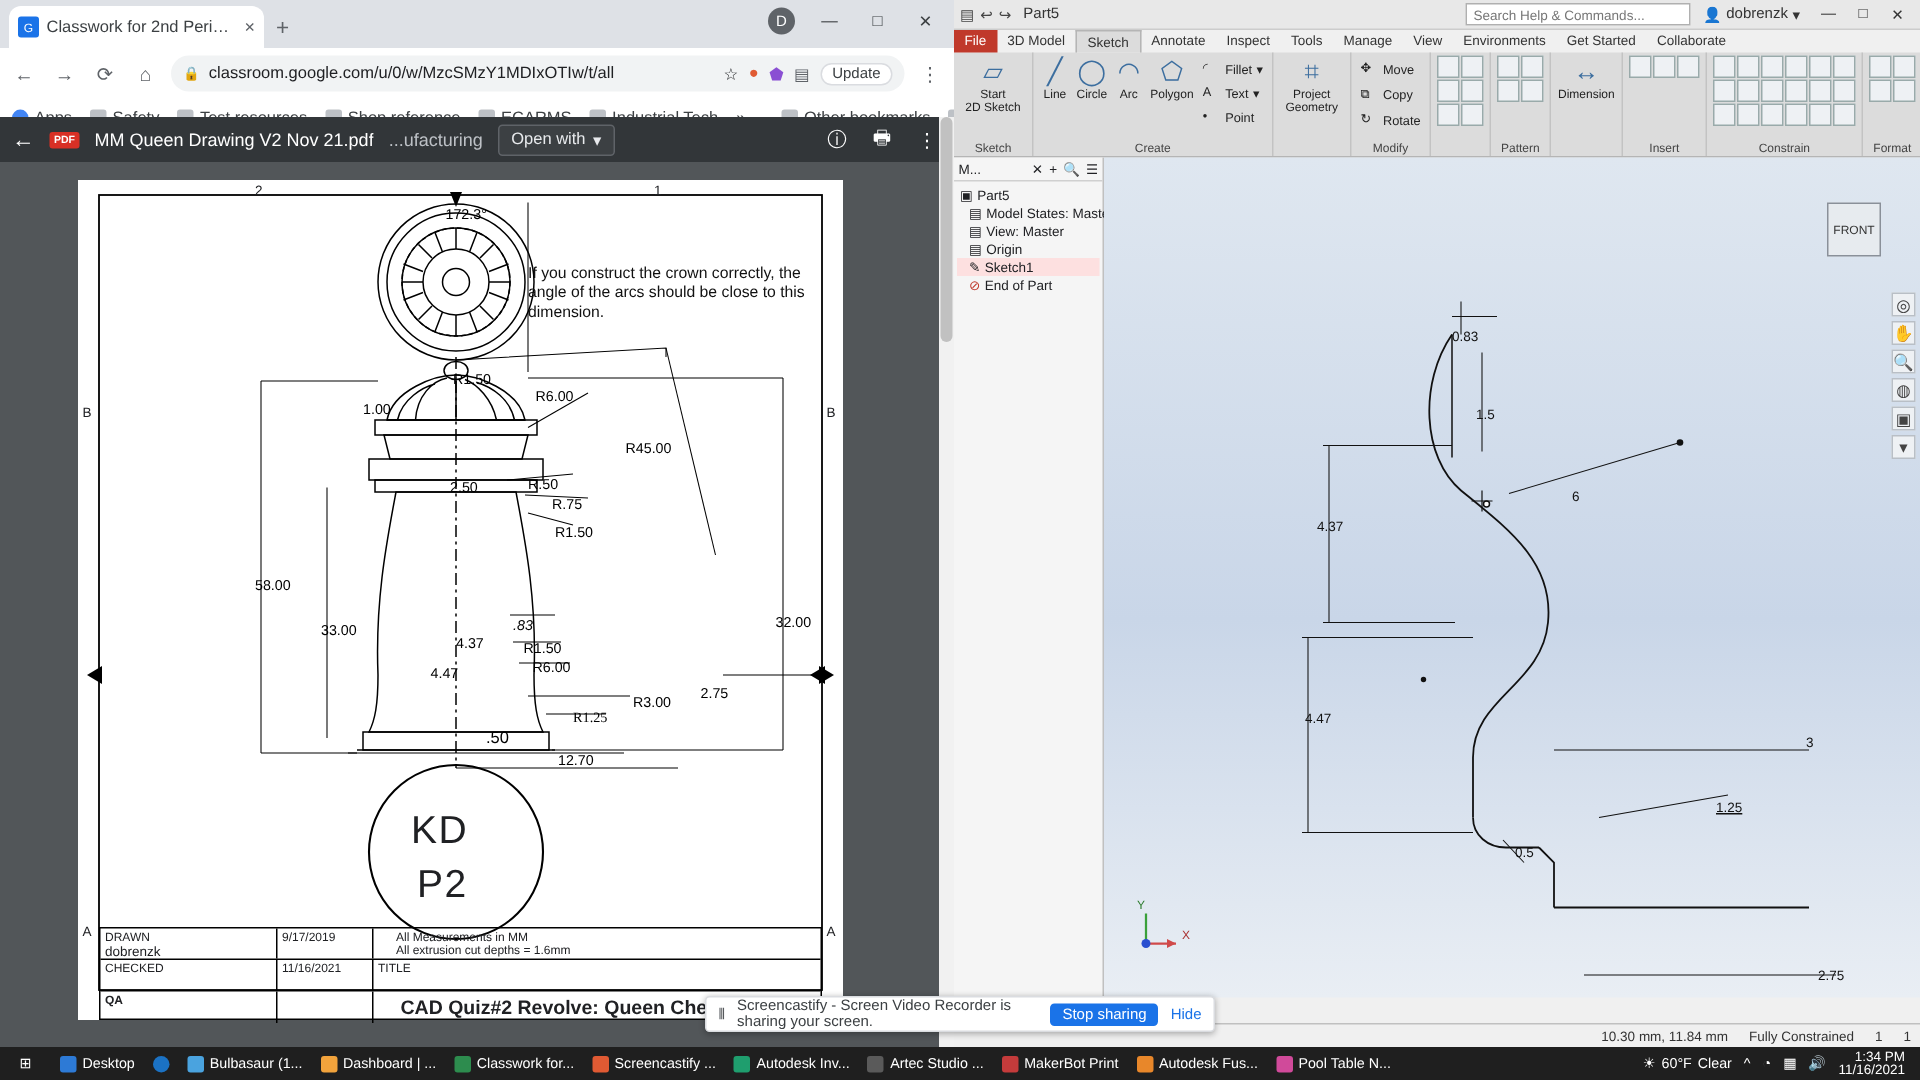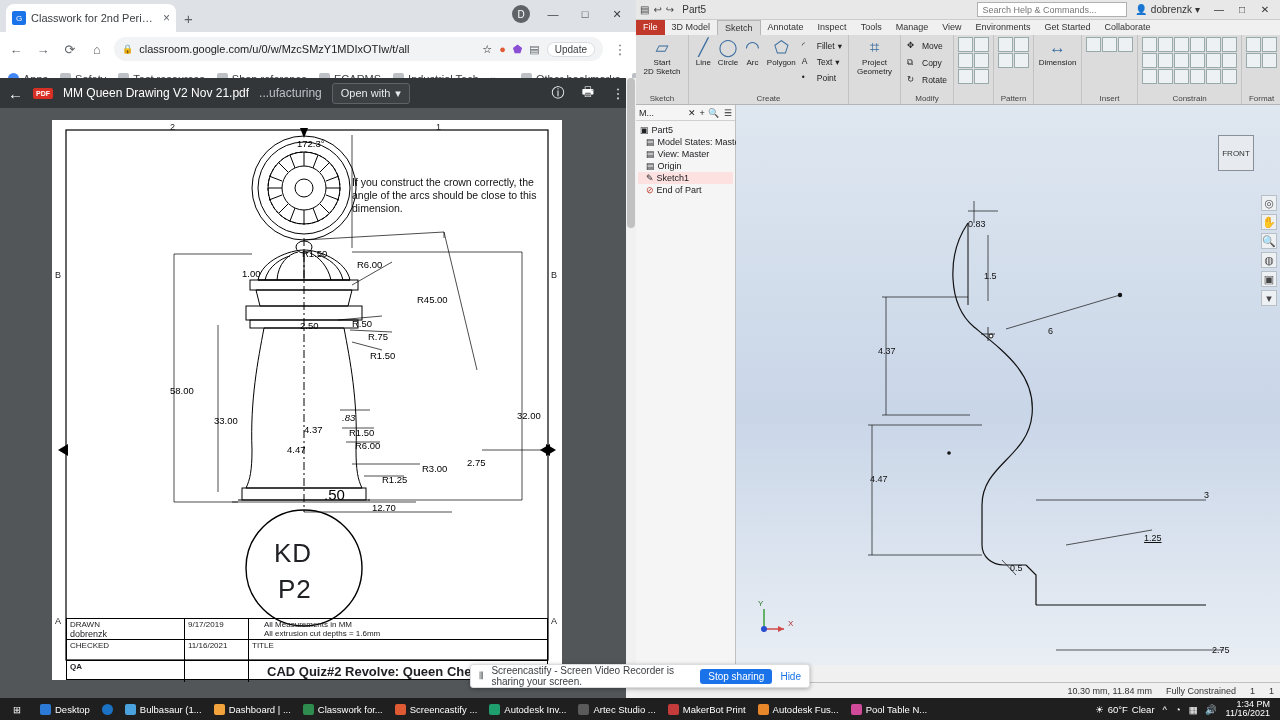--- a/index.html
+++ b/index.html
@@ -306,22 +306,22 @@
           <div style="position: absolute; left: 118px; top: 265px; font-size: 9.5px; color: rgb(0, 0, 0); white-space: nowrap;">58.00</div>
           <div style="position: absolute; left: 162px; top: 295px; font-size: 9.5px; color: rgb(0, 0, 0); white-space: nowrap;">33.00</div>
           <div style="position: absolute; left: 465px; top: 290px; font-size: 9.5px; color: rgb(0, 0, 0); white-space: nowrap;">32.00</div>
           <div style="position: absolute; left: 290px; top: 292px; font-size: 9.5px; color: rgb(0, 0, 0); white-space: nowrap; font-style: italic;">.83</div>
           <div style="position: absolute; left: 252px; top: 304px; font-size: 9.5px; color: rgb(0, 0, 0); white-space: nowrap;">4.37</div>
           <div style="position: absolute; left: 297px; top: 307px; font-size: 9.5px; color: rgb(0, 0, 0); white-space: nowrap;">R1.50</div>
           <div style="position: absolute; left: 303px; top: 320px; font-size: 9.5px; color: rgb(0, 0, 0); white-space: nowrap;">R6.00</div>
           <div style="position: absolute; left: 235px; top: 324px; font-size: 9.5px; color: rgb(0, 0, 0); white-space: nowrap;">4.47</div>
           <div style="position: absolute; left: 370px; top: 343px; font-size: 9.5px; color: rgb(0, 0, 0); white-space: nowrap;">R3.00</div>
           <div style="position: absolute; left: 415px; top: 337px; font-size: 9.5px; color: rgb(0, 0, 0); white-space: nowrap;">2.75</div>
-          <div style="position: absolute; left: 330px; top: 354px; font-size: 9.5px; color: rgb(0, 0, 0); white-space: nowrap;">R1.25</div>
-          <div style="position: absolute; left: 272px; top: 366px; font-size: 15px; color: rgb(0, 0, 0); white-space: nowrap;">.50</div>
+          <div style="position: absolute; left: 330px; top: 354px; font-size: 9.5px; color: rgb(0, 0, 0); white-space: nowrap; font-family: Liberation Serif, serif;">R1.25</div>
+          <div style="position: absolute; left: 272px; top: 366px; font-size: 11px; color: rgb(0, 0, 0); white-space: nowrap;">.50</div>
           <div style="position: absolute; left: 320px; top: 382px; font-size: 9.5px; color: rgb(0, 0, 0); white-space: nowrap;">12.70</div>
         </div>
 
       <div class="note">If you construct the crown correctly, the angle of the arcs should be close to this dimension.</div>
 
       <div class="tblock">
         <div class="tbrow">
           <div class="tbc c1">
             <div>DRAWN</div>
             <div style="font-size:9px">dobrenzk</div>

